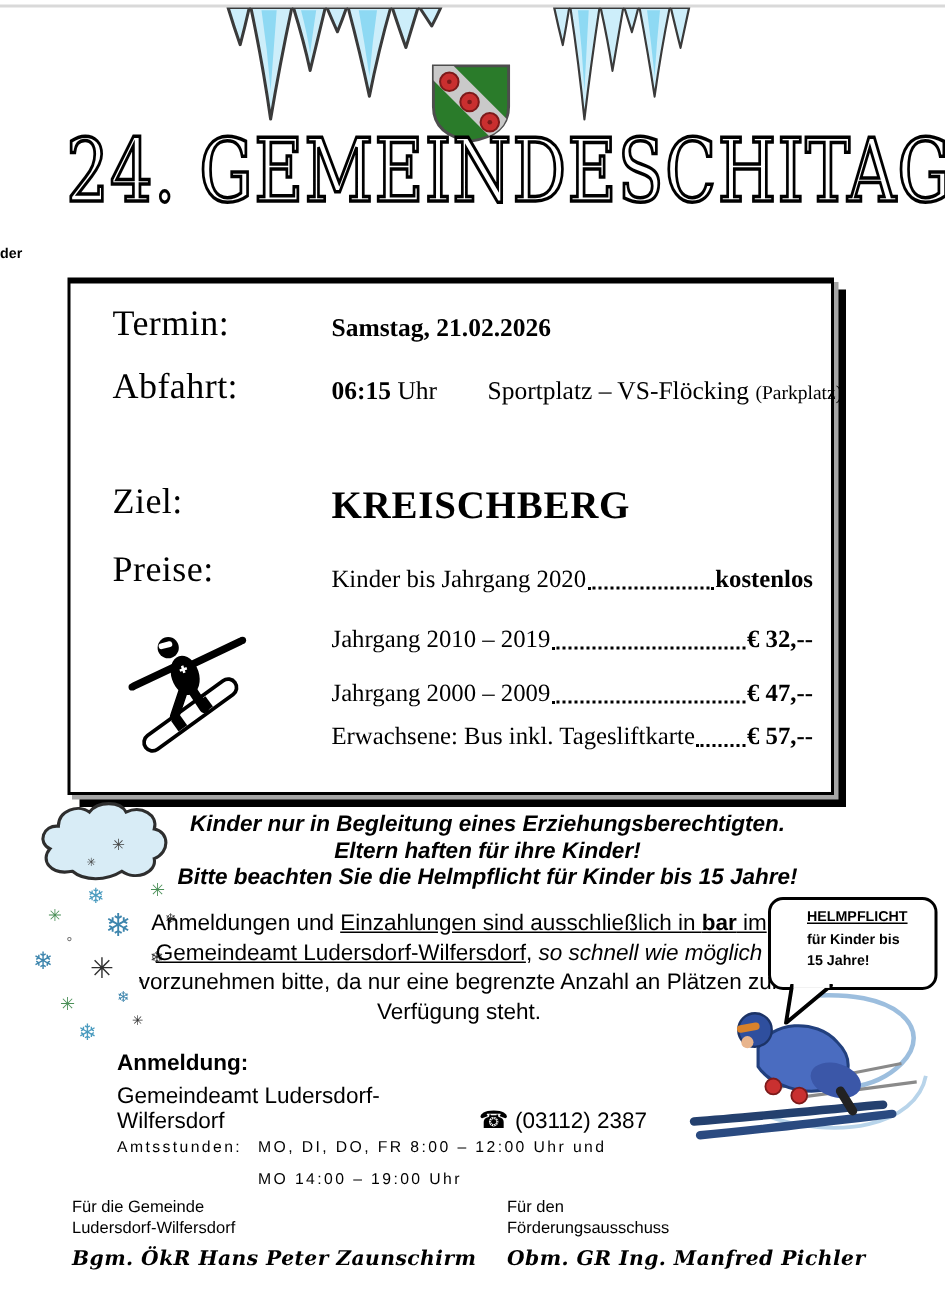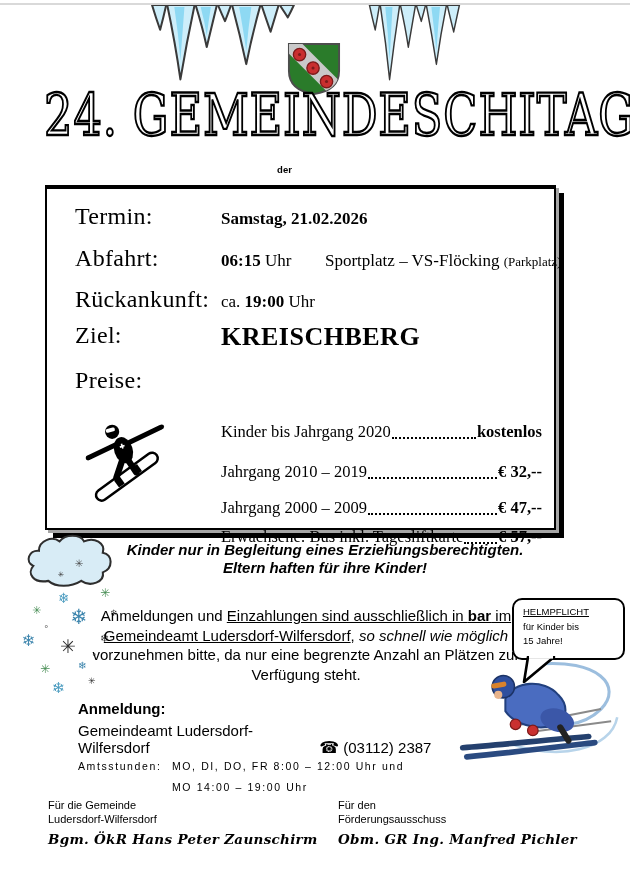--- a/index.html
+++ b/index.html
@@ -22,21 +22,21 @@
   .crest { position:absolute; top:42px; left:285px; width:58px; height:54px; }
 
   .title {
     position:absolute; top:86px; left:0; width:630px; text-align:center;
     font-family:"DejaVu Serif", serif; font-size:52px; line-height:1.15;
     white-space:nowrap; color:#ffffff; -webkit-text-stroke:2.1px #000;
     text-shadow:0 0 1px #000;
     transform:scale(.86,1.12); transform-origin:50% 50%;
     letter-spacing:1px;
   }
-  .der { position:absolute; top:164px; left:0; width:569px; text-align:center;
+  .der { position:absolute; top:164px; left:0; width:569px; text-align:left;
          font-size:9.5px; font-weight:bold; }
 
   
   .main-box {
     position:absolute; top:185px; left:45px; width:511px; height:345px;
     background:#fff; border:2px solid #000; border-top-width:4px;
     box-shadow:3px 3px 0 #a6a6a6, 8px 8px 0 #000;
     font-family:"Liberation Serif", serif;
   }
   .row { position:absolute; left:28px; right:4px; height:34px; }
@@ -44,21 +44,21 @@
   .r-ziel { top:133px; } .r-preise { top:178px; }
   .lbl { font-size:24px; letter-spacing:.3px; }
   .val { position:absolute; top:6px; left:146px; font-size:17px; white-space:nowrap; }
   .bold { font-weight:bold; }
   .r-abfahrt .place { left:250px; }
   .place-note { font-size:13px; }
   .r-ruck .val { left:146px; }
   .r-ziel .val { top:0; font-size:26px; font-weight:bold; letter-spacing:.5px; }
 
   .price-line { position:absolute; left:174px; right:12px; display:flex; 
-                font-size:16.5px;margin-top:46px; }
+                font-size:16.5px; }
   .pl0 { top:187px; } .pl1 { top:227px; } .pl2 { top:263px; } .pl3 { top:292px; }
   .p-item { white-space:nowrap; }
   .dots { flex:1 1 auto; border-bottom:2.2px dotted #000; margin:0 1px 3px 1px; min-width:8px; }
   .p-price { white-space:nowrap; font-weight:bold; }
   .snowboarder { position:absolute; left:34px; top:218px; width:92px; height:102px; }
 
   
   .warning { position:absolute; top:541px; left:40px; width:570px; text-align:center;
              font-size:15px; font-weight:bold; font-style:italic; line-height:17.5px; }
 
@@ -70,21 +70,21 @@
   
   .registration { position:absolute; top:606px; left:80px; width:452px; text-align:center;
                   font-size:15px; line-height:19.5px; }
   .u { text-decoration:underline; }
   .bu { text-decoration:underline; font-weight:bold; }
   .it { font-style:italic; }
 
   
   .bubble { position:absolute; left:512px; top:598px; width:113px; height:62px;
             border:2.5px solid #000; border-radius:10px; background:#fff;
-            padding:5px 0 0 9px; font-size:9.5px; font-weight:normal; line-height:1.55; z-index:3; }
+            padding:5px 0 0 24px; font-size:9.5px; font-weight:bold; line-height:1.55; z-index:3; }
   .bubble .b1 { text-decoration:underline; }
   .tail { position:absolute; left:8px; bottom:-25px; width:34px; height:27px; }
   .skier { position:absolute; left:456px; top:646px; width:174px; height:120px; }
 
   
   .contact { position:absolute; top:700px; left:78px; width:420px; }
   .c-head { font-size:15px; font-weight:bold; }
   .c-line { margin-top:5px; font-size:15px; }
   .office { display:inline-block; width:237px; }
   .phone-ico { font-family:"DejaVu Sans", sans-serif; font-size:16px; }
@@ -169,24 +169,20 @@
       <span class="lbl">Termin:</span>
       <span class="val bold">Samstag, 21.02.2026</span>
     </div>
 
     <div class="row r-abfahrt">
       <span class="lbl">Abfahrt:</span>
       <span class="val"><b>06:15</b><span> Uhr</span></span>
       <span class="val place"><span>Sportplatz – VS-Flöcking </span><span class="place-note">(Parkplatz)</span></span>
     </div>
 
-    <div class="row r-ruck">
-      <span class="lbl">Rückankunft:</span>
-      <span class="val"><span>ca. </span><b>19:00</b><span> Uhr</span></span>
-    </div>
 
     <div class="row r-ziel">
       <span class="lbl">Ziel:</span>
       <span class="val">KREISCHBERG</span>
     </div>
 
     <div class="row r-preise">
       <span class="lbl">Preise:</span>
     </div>
 
@@ -229,20 +225,21 @@
       <path d="M68,34 L112,13" stroke="#000" stroke-width="7" stroke-linecap="round"></path>
       <circle cx="114" cy="12" r="3.4" fill="#000"></circle>
       <circle cx="44" cy="19" r="10" fill="#000"></circle>
       <rect x="35" y="14" width="13" height="5.5" rx="2.5" fill="#fff" transform="rotate(-14 41 17)"></rect>
     </svg>
   </div>
 
   <div class="warning">
     <div>Kinder nur in Begleitung eines Erziehungsberechtigten.</div>
     <div>Eltern haften für ihre Kinder!</div>
+    <div>Bitte beachten Sie die Helmpflicht für Kinder bis 15 Jahre!</div>
   </div>
 
   <div class="cloud-wrap">
     <svg class="cloud" viewBox="0 0 100 62">
       <path d="M28,50 C12,53 5,42 12,34 C3,30 7,17 18,18 C18,7 32,2 40,8 C46,0 62,0 66,8 C77,3 89,10 86,20 C97,22 97,37 86,41 C88,51 73,57 63,50 C52,57 36,57 28,50 Z" fill="#d8ecf6" stroke="#2e2e2e" stroke-width="2.2"></path>
       <text x="56" y="35" font-size="11" fill="#444">✳</text>
       <text x="38" y="46" font-size="8" fill="#444">✳</text>
     </svg>
     <span class="sf" style="left:44px; top:58px; font-size:14px; color:#4a9bbf;">❄</span>
     <span class="sf" style="left:86px; top:54px; font-size:12px; color:#4a8f57;">✳</span>

